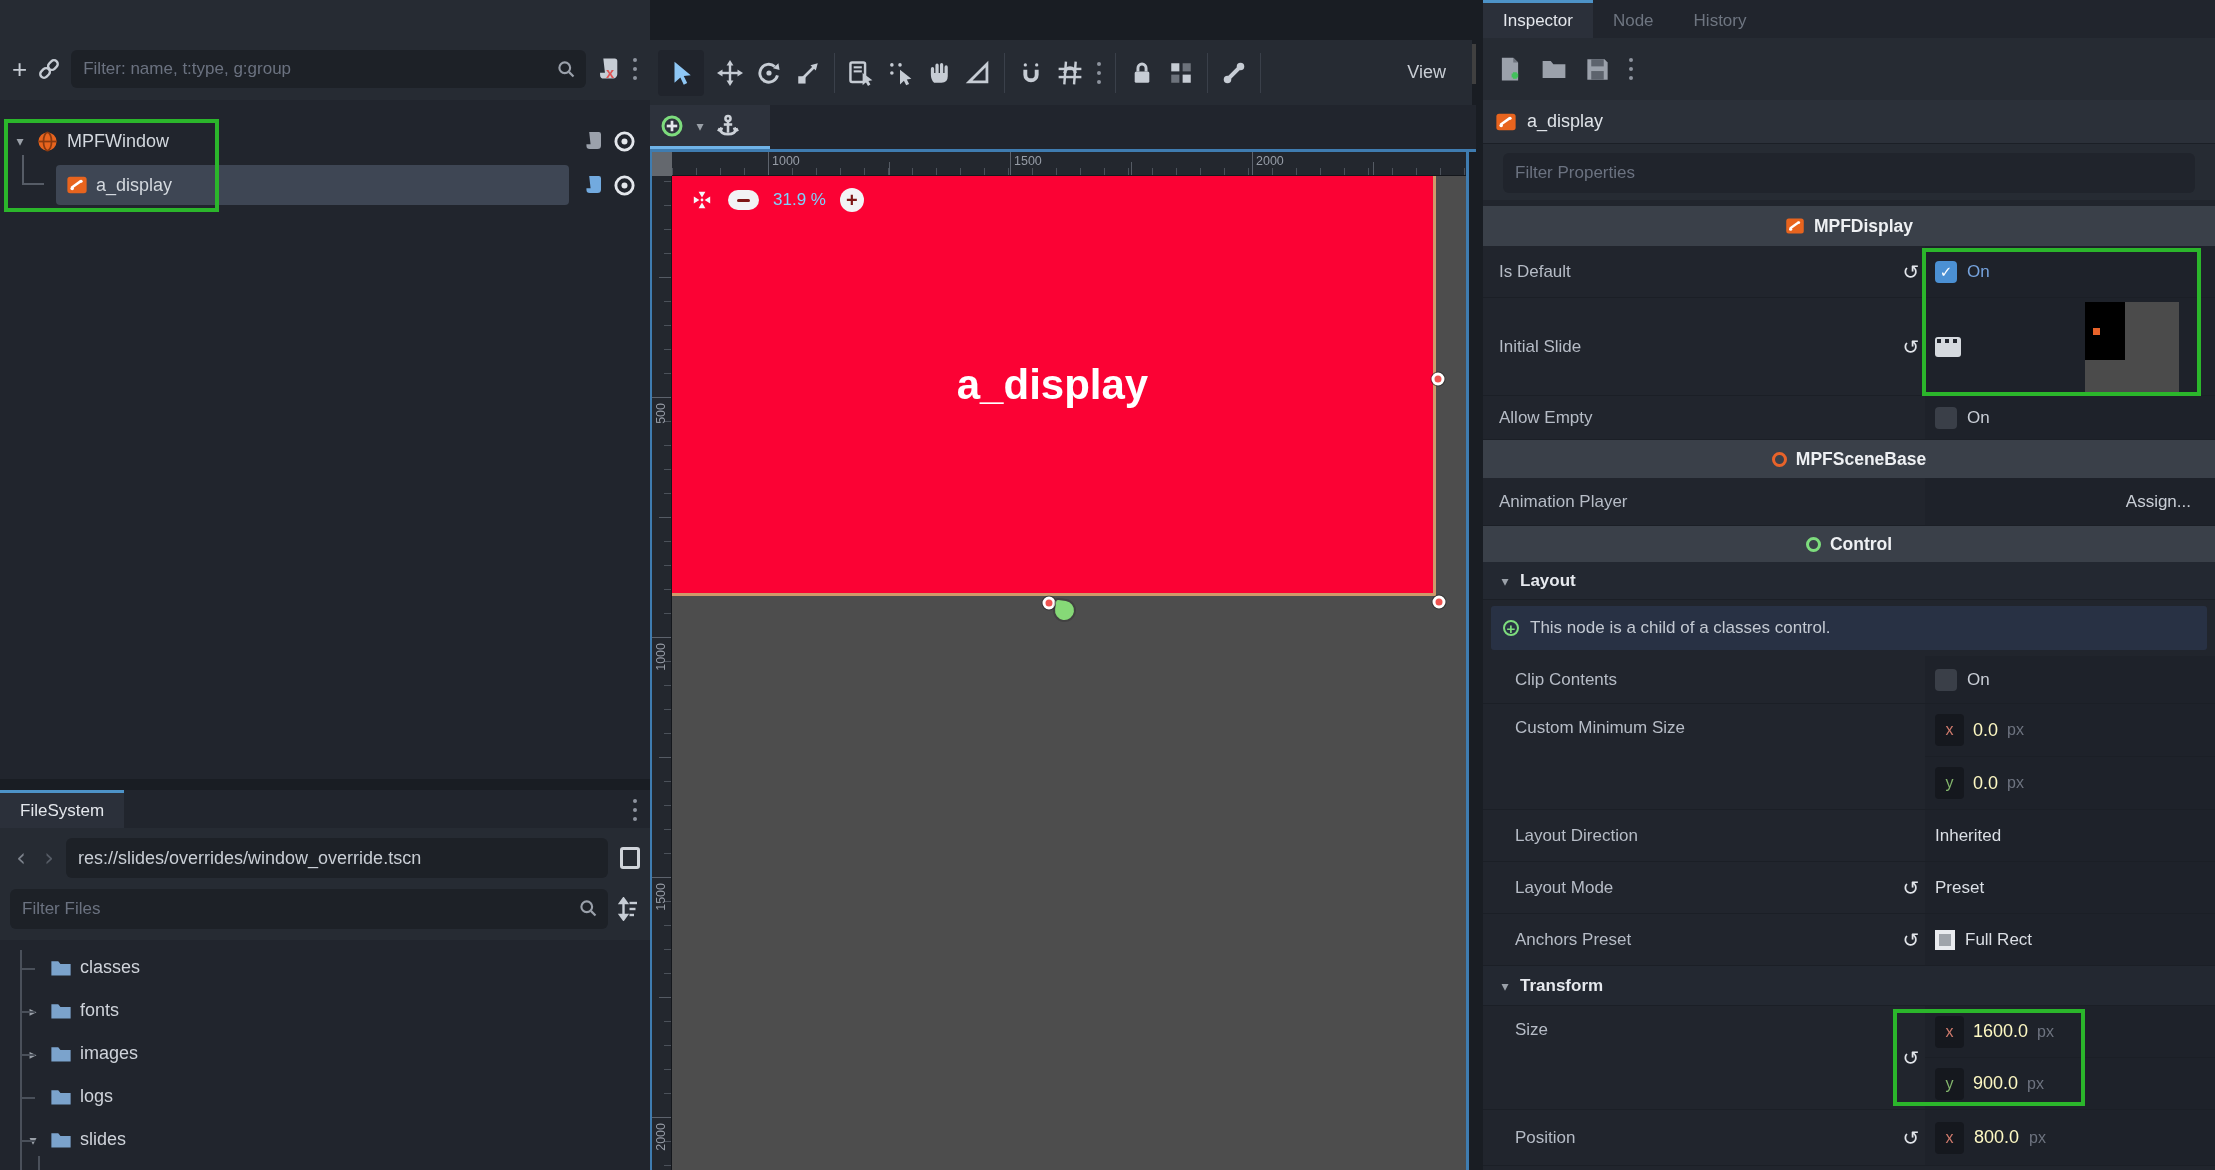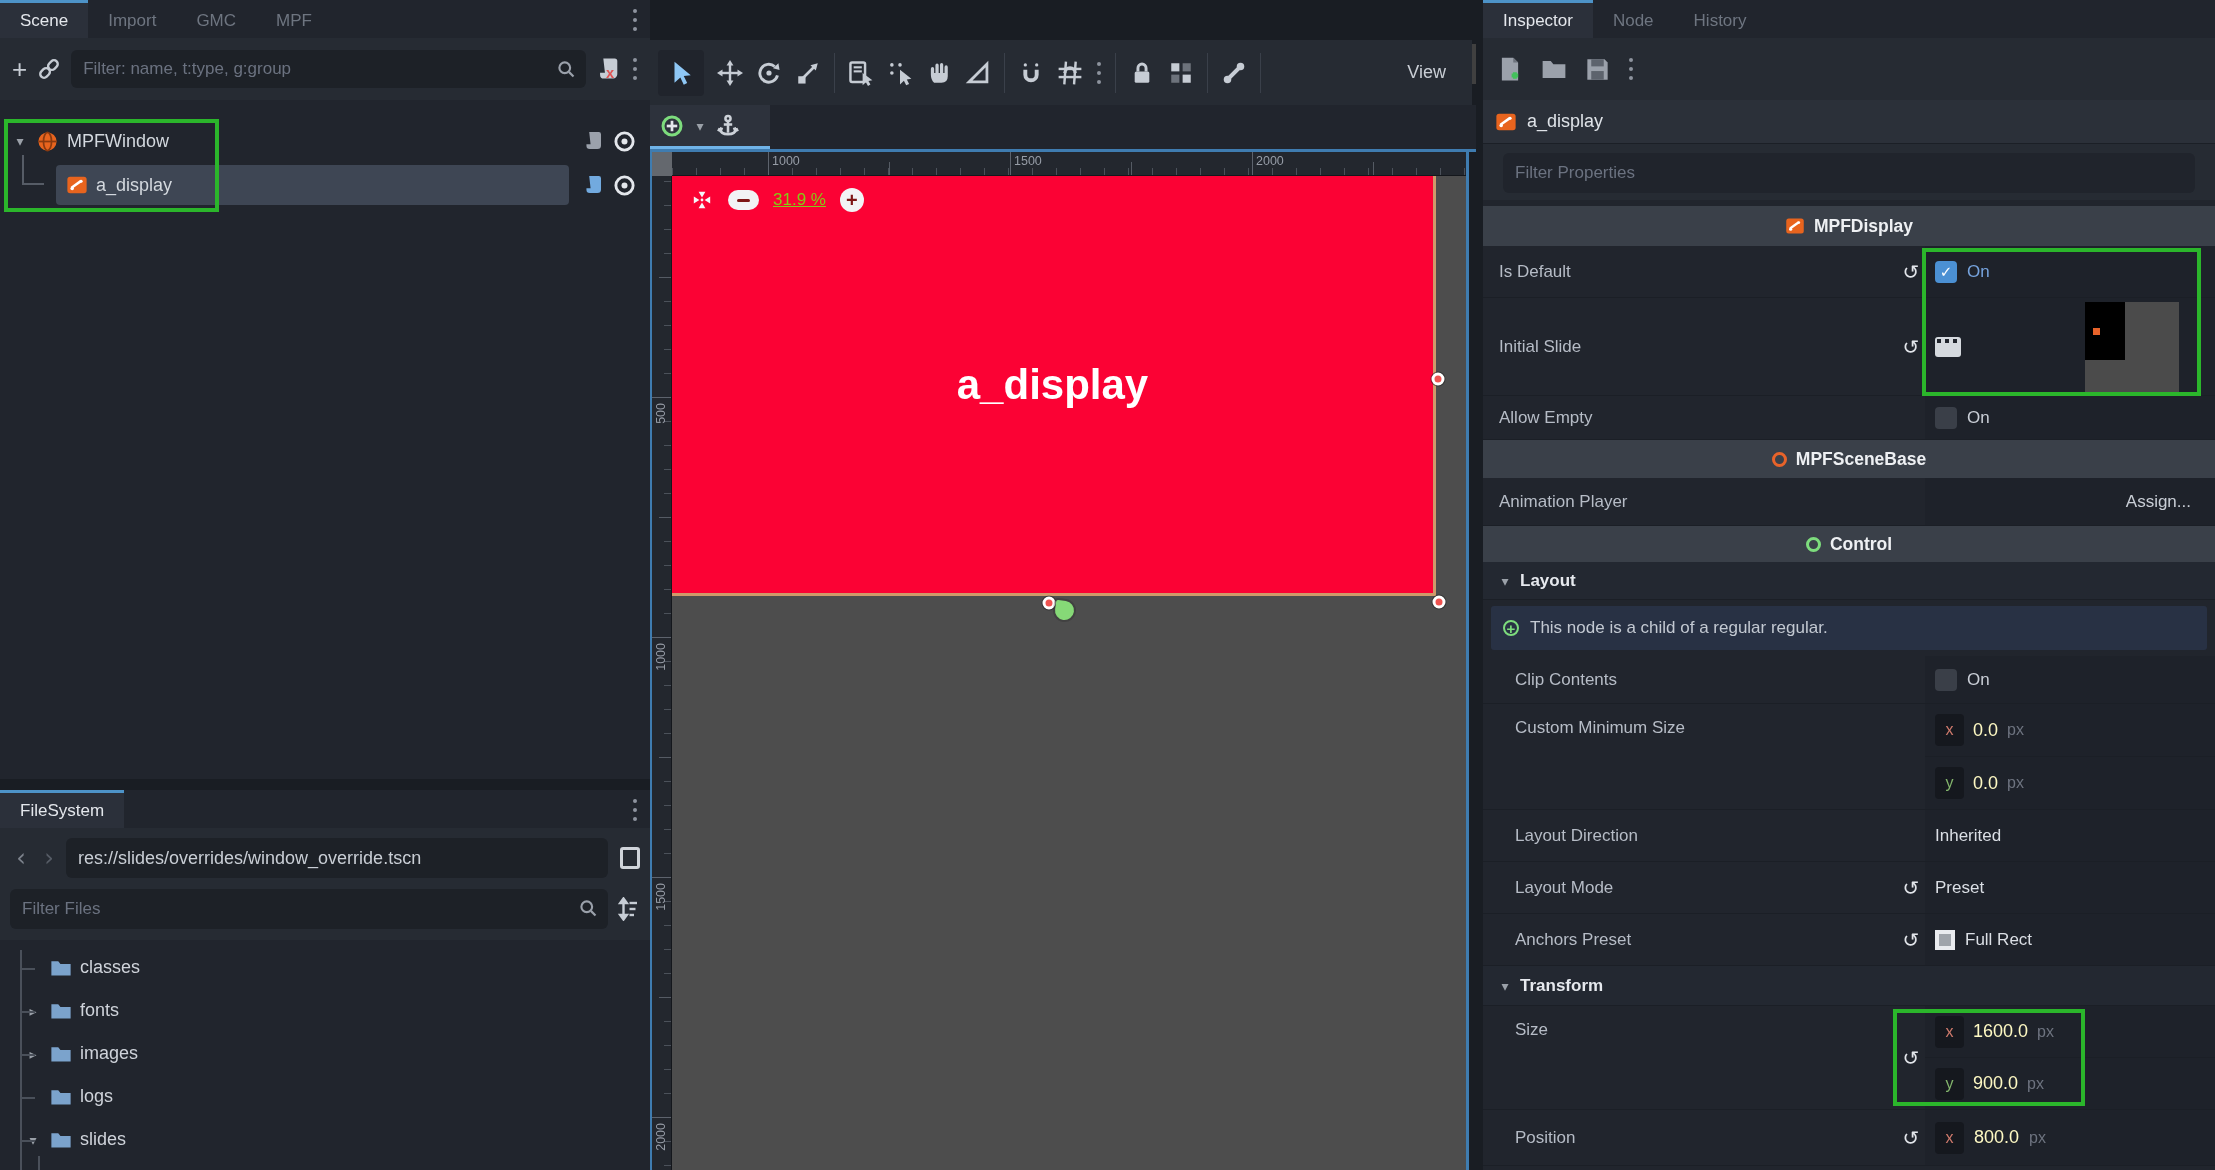--- a/index.html
+++ b/index.html
@@ -93,21 +93,21 @@
     writing-mode:vertical-rl; transform:rotate(180deg); }
   .canvas { position:absolute; left:22px; top:24px; width:794px; bottom:0; background:#4d4d4d; overflow:hidden; }
   .display-rect { position:absolute; left:0; top:0; width:764px; height:420px; background:#fb0234;
     border-right:3px solid #cf9a6a; border-bottom:3px solid #cf9a6a; display:flex; align-items:center; justify-content:center; }
   .display-rect .dname { color:#ffffff; font-size:42px; font-weight:bold; }
   .zoombar { position:absolute; left:18px; top:12px; display:flex; align-items:center; gap:14px; }
   .zoom-minus { width:31px; height:20px; border-radius:10px; background:#f2f3f5; display:flex; align-items:center; justify-content:center; }
   .zoom-minus i { width:13px; height:3px; background:#7e1616; border-radius:2px; }
   .zoom-plus { width:24px; height:24px; border-radius:50%; background:#f2f3f5; display:flex; align-items:center; justify-content:center; }
   .zoom-plus::before { content:"+"; color:#7e1616; font-size:20px; font-weight:bold; line-height:1; }
-  .zoom-label { color:#84cc16; font-size:17px;text-decoration:underline; }
+  .zoom-label { color:#7dd3fc; font-size:17px; }
   .handle { position:absolute; width:13px; height:13px; border-radius:50%; background:#ef5350; border:3px solid #ffffff; box-shadow:0 0 0 1px rgba(35,35,35,.55); transform:translate(-50%,-50%); }
   .pivot { position:absolute; left:383px; top:425px; width:19px; height:19px; background:#86d977; border-radius:2px 50% 50% 50%; box-shadow:0 0 0 2px rgba(40,40,40,.3); transform:rotate(8deg); }
 
   
   .inspector { position:absolute; left:1483px; top:0; width:732px; height:1170px; background:#262b33; }
   .insp-toolbar { position:absolute; left:0; top:38px; right:0; height:62px; display:flex; align-items:center; gap:18px; padding:0 14px; }
   .node-bar { position:absolute; left:0; top:100px; right:0; height:44px; background:#2b3039; border-bottom:1px solid #1b1f26; display:flex; align-items:center; gap:10px; padding:0 12px; font-size:18px; color:#dfe3e8; }
   .filter-props { position:absolute; left:0; top:145px; right:0; height:55px; display:flex; align-items:center; padding:0 20px; }
   .filter-props input { width:100%; height:40px; background:#20242c; }
   .props { position:absolute; left:0; top:200px; right:0; bottom:0; background:#21252d; overflow:hidden; }
@@ -152,39 +152,20 @@
   .gbox2 { position:absolute; left:410px; width:192px; top:3px; bottom:3px; border:4px solid #2bb62b; pointer-events:none; z-index:5; }
 
   svg { display:block; }
 </style>
 </head>
 <body>
 
 <div class="app">
 
   <div class="scene-dock">
-    <div class="tabbar">
-      <div class="tab active">
-          <span>Scene</span>
-        </div>
-      <div class="tab">
-          <span>Import</span>
-        </div>
-      <div class="tab">
-          <span>GMC</span>
-        </div>
-      <div class="tab">
-          <span>MPF</span>
-        </div>
-      <div class="dots-v">
-          <i></i>
-          <i></i>
-          <i></i>
-        </div>
-    </div>
     <div class="scene-toolbar">
       <span class="iconbtn plus-glyph">+</span>
       <span class="iconbtn">
         <svg width="24" height="24" viewBox="0 0 16 16">
             <g transform="rotate(-45 8 8)" fill="none" stroke="#c6ccd4" stroke-width="1.6">
               <rect x="0.8" y="5.5" width="7" height="5" rx="2.5"></rect>
               <rect x="8.2" y="5.5" width="7" height="5" rx="2.5"></rect>
             </g>
           </svg>
       </span>
@@ -695,21 +676,21 @@
         <span>Control</span>
       </div>
 
       <div class="group-row">
         <span class="chev glyph">▾</span>
         <span class="glabel">Layout</span>
       </div>
 
       <div class="info-row">
         <span class="plus-ring"></span>
-        <span>This node is a child of a regular regular.</span>
+        <span>This node is a child of a classes control.</span>
       </div>
 
       <div class="prow" style="height:48px">
         <div class="plabel indent">Clip Contents</div>
         <div class="prevert"></div>
         <div class="pvalue">
           <span class="cb"></span>
           <span class="on-plain">On</span>
         </div>
       </div>

